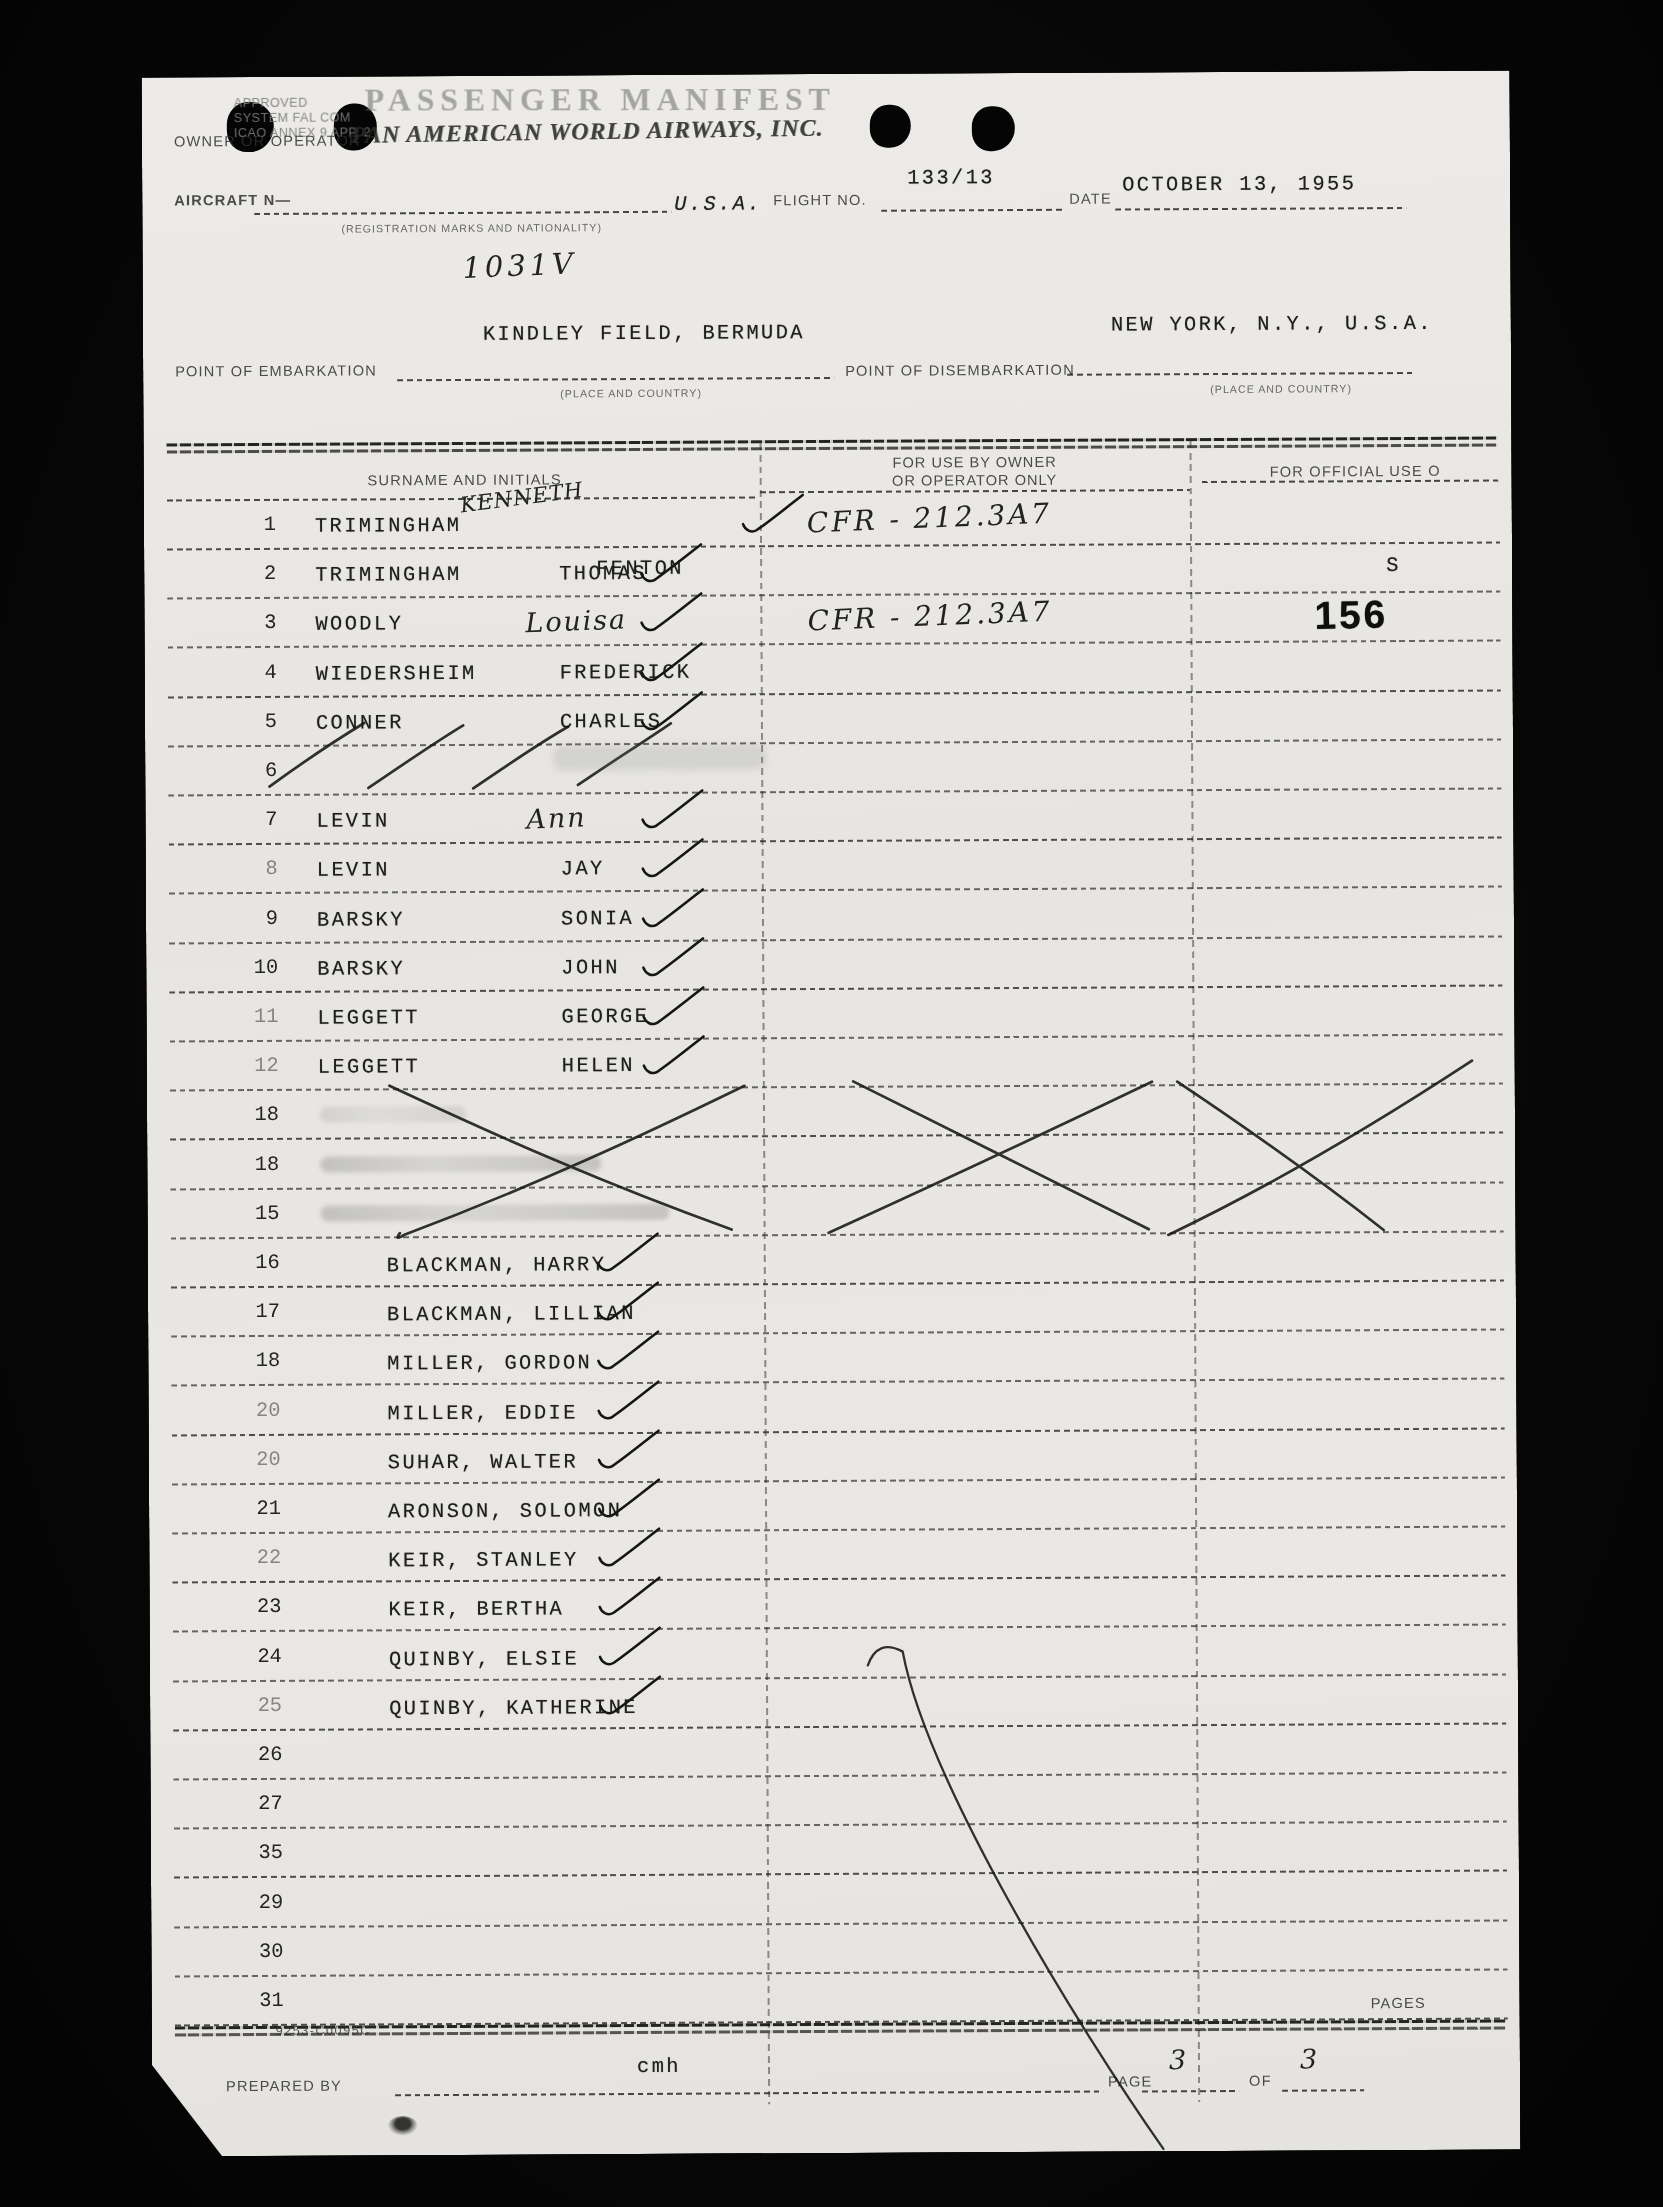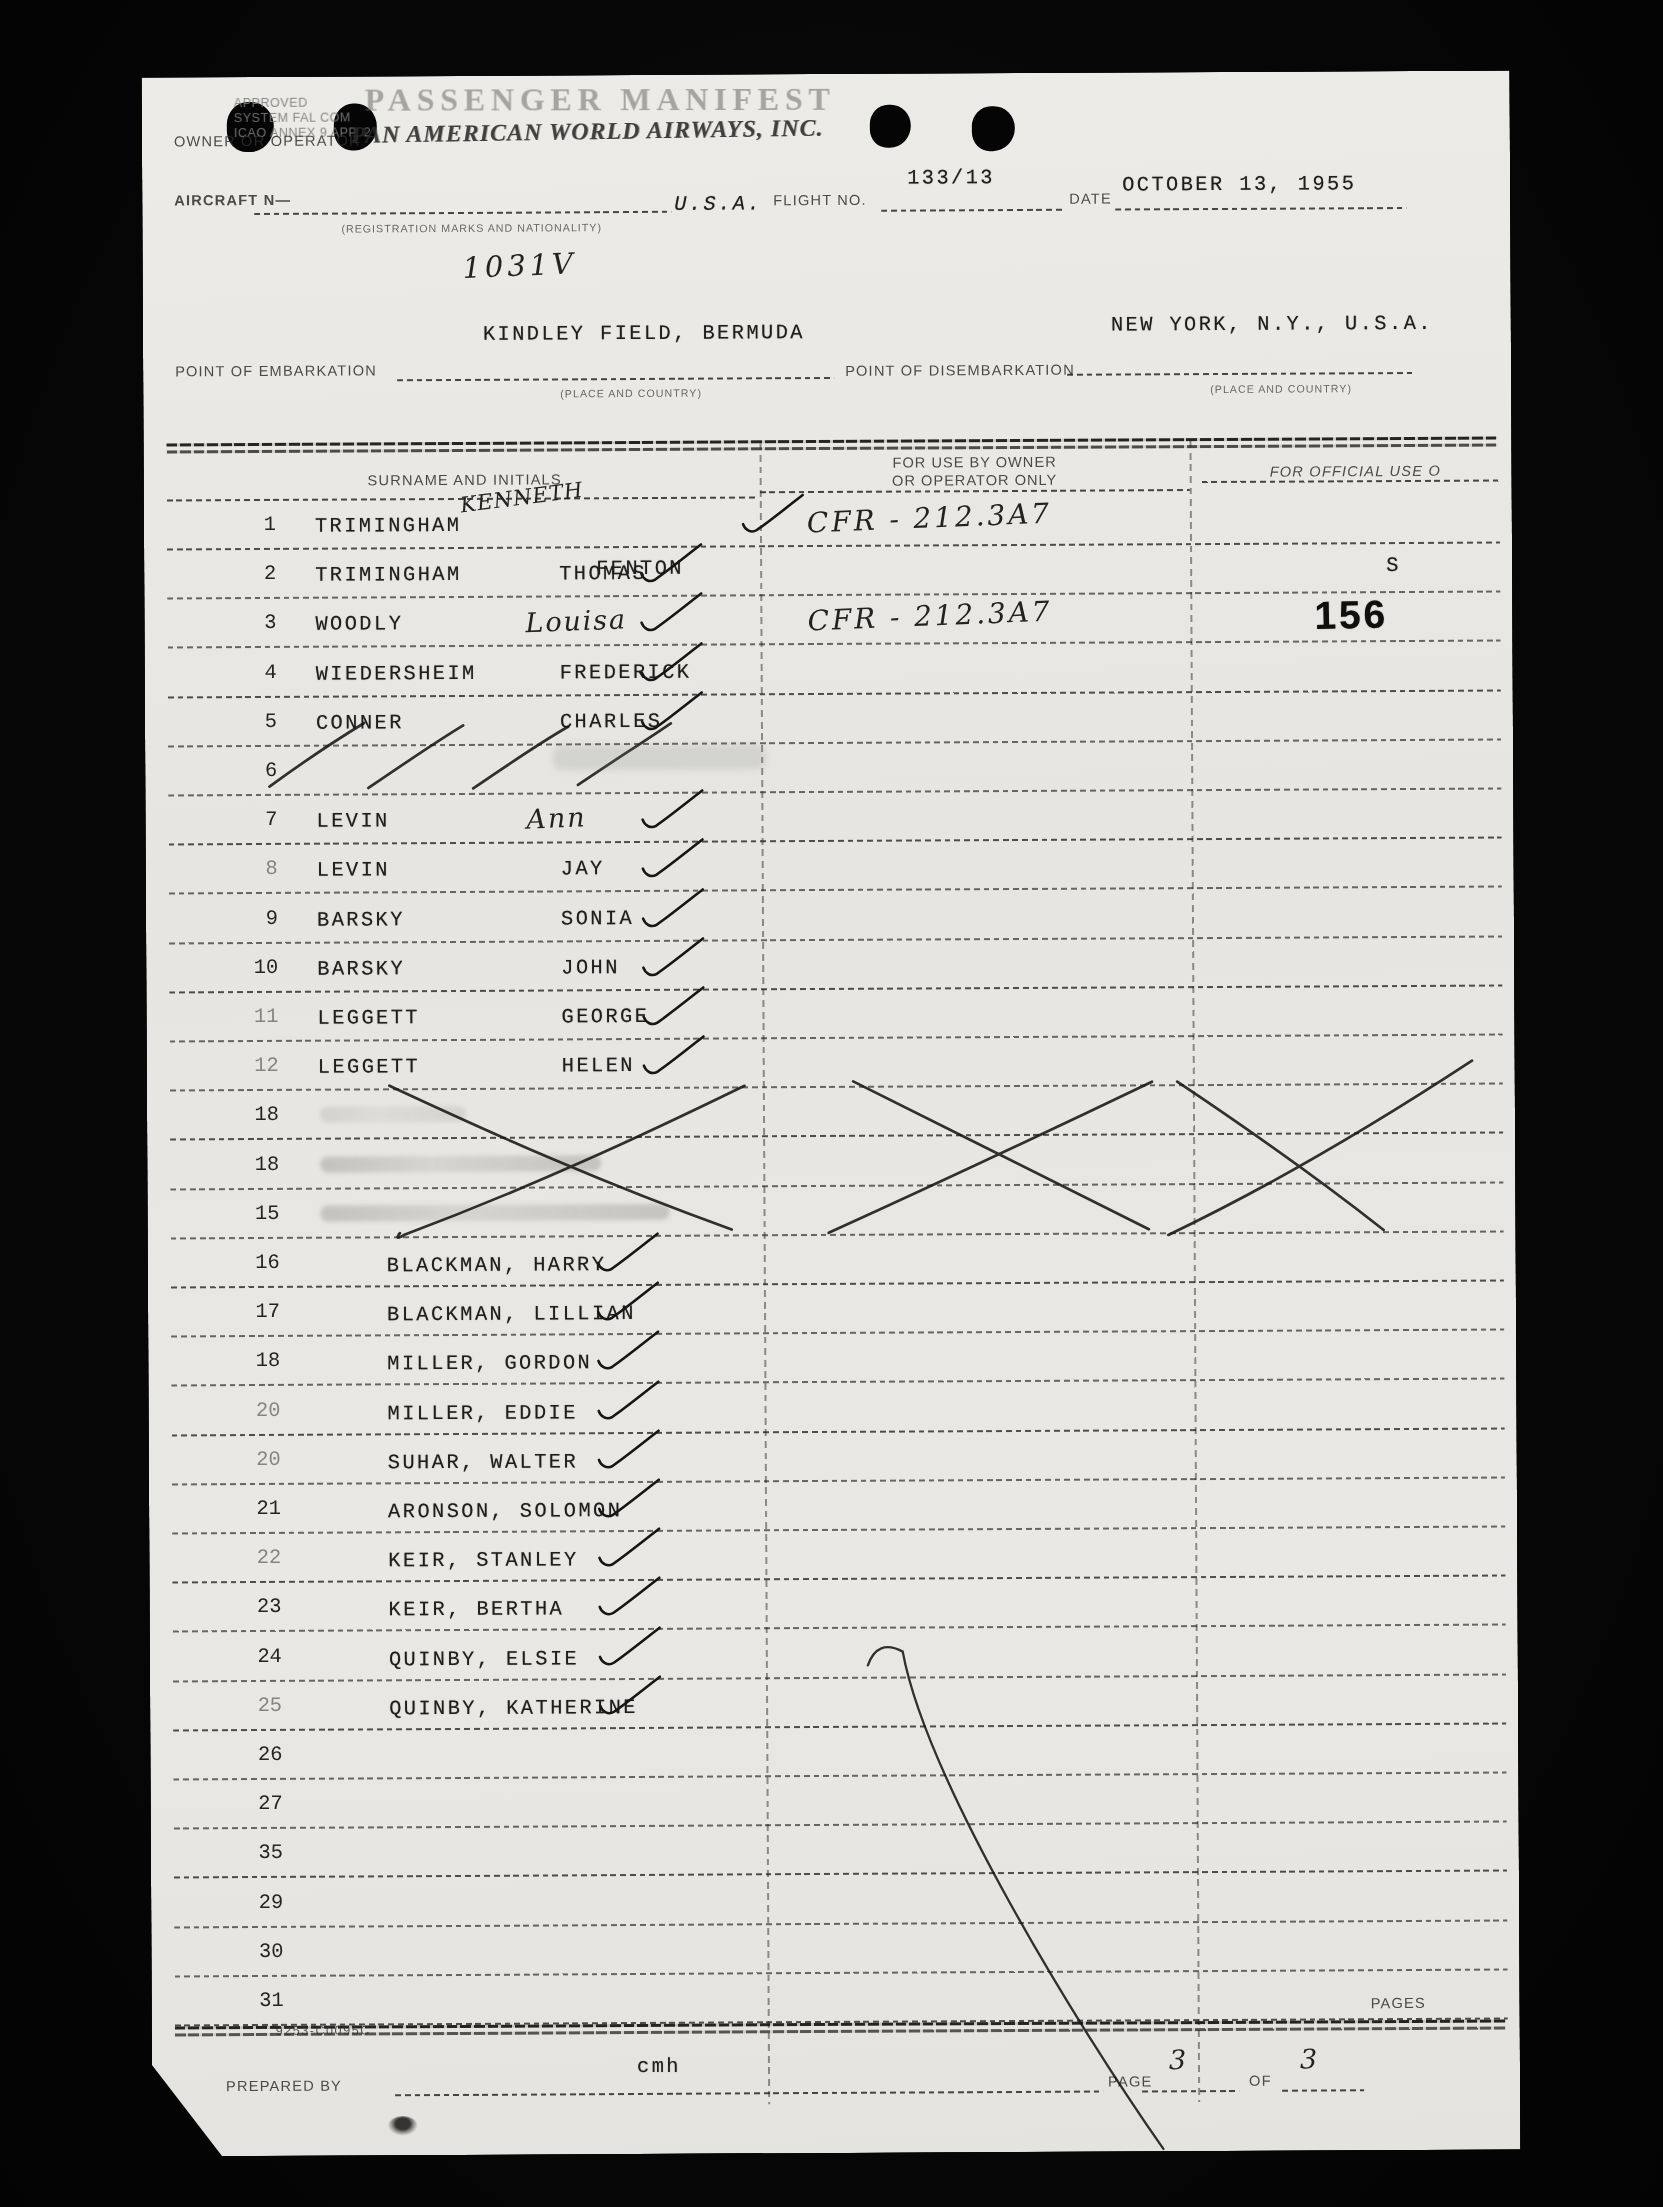--- a/index.html
+++ b/index.html
@@ -106,21 +106,21 @@
   <div class="printlbl" style="left:702px;top:289px;">POINT OF DISEMBARKATION</div>
   <div class="dotline" style="left:924px;top:301px;width:347px;"></div>
   <div class="sublbl" style="left:1067px;top:311px;">(PLACE AND COUNTRY)</div>
 
   <div class="dotline heavy" style="left:23px;top:366px;width:1331px;"></div>
   <div class="dotline heavy" style="left:23px;top:373px;width:1331px;opacity:.8;"></div>
 
   <div class="printlbl" style="left:27px;top:396px;width:588px;text-align:center;">SURNAME AND INITIALS</div>
   <div class="printlbl" style="left:616px;top:381px;width:430px;text-align:center;letter-spacing:1px;">FOR USE BY OWNER</div>
   <div class="printlbl" style="left:616px;top:399px;width:430px;text-align:center;letter-spacing:1px;">OR OPERATOR ONLY</div>
-  <div class="printlbl" style="left:1126px;top:392px;font-style:italic;">FOR OFFICIAL USE O</div>
+  <div class="printlbl" style="left:1126px;top:392px;">FOR OFFICIAL USE O</div>
 
   <div class="dotline" style="left:616px;top:417px;width:430px;"></div>
   <div class="dotline" style="left:1058px;top:409px;width:297px;"></div>
   <div class="dotline" style="left:23px;top:422px;width:590px;"></div>
 
   <div class="vline" style="left:616px;top:369px;height:1661px;"></div>
   <div class="vline" style="left:1046px;top:369px;height:1661px;"></div>
 
   <div id="rows">
       <div class="t-row" style="top: 0px;">

